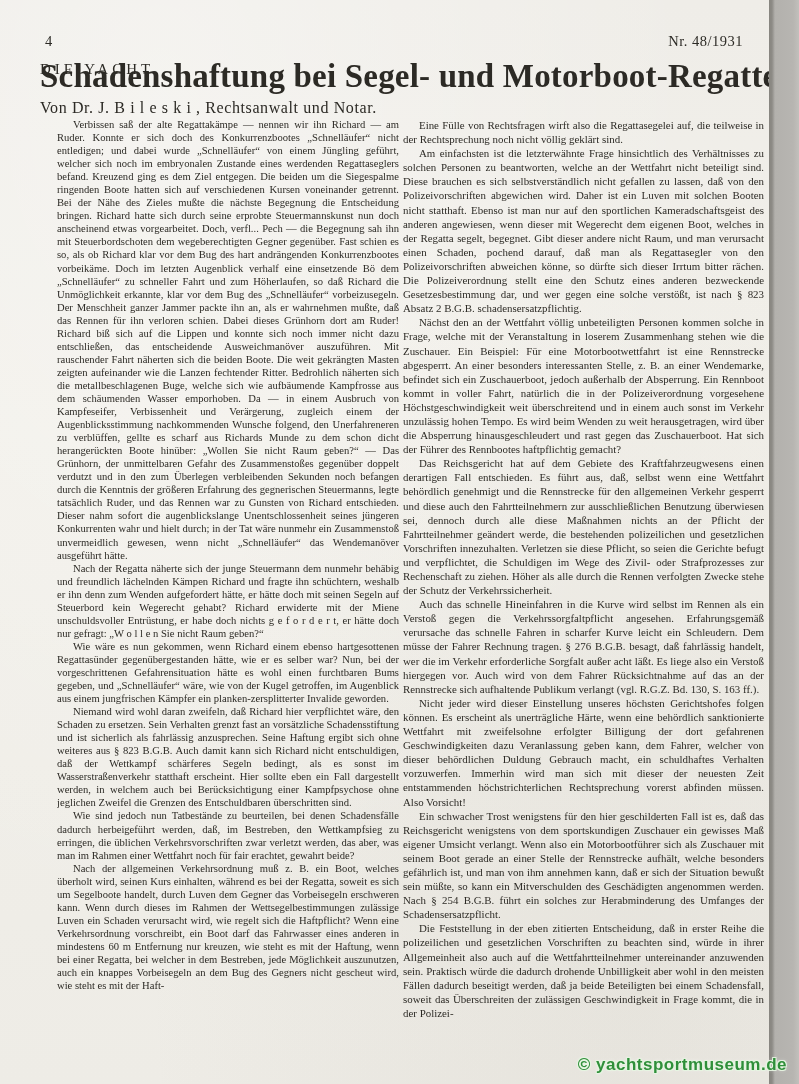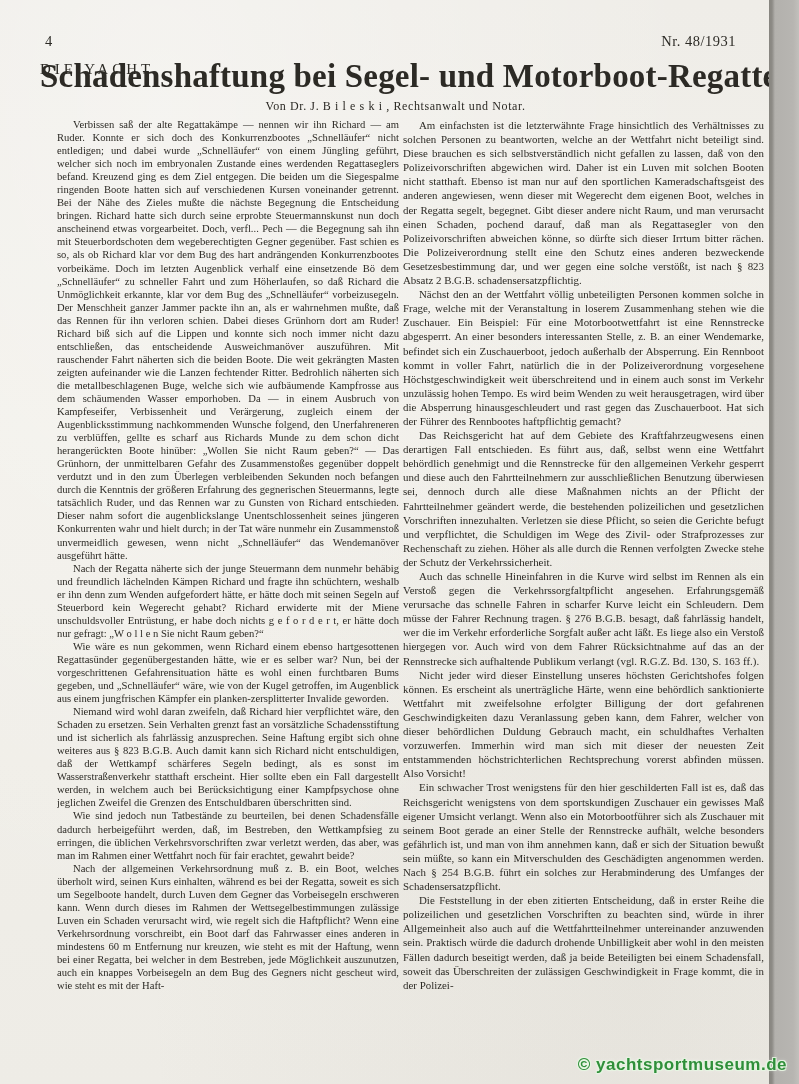--- a/index.html
+++ b/index.html
@@ -29,35 +29,35 @@
     height: 20px;
     font-size: 14.5px;
   }
   .page-number { position: absolute; left: 5px; top: 0; }
   .journal-title {
     position: absolute; left: 0; right: 0; top: 0;
     letter-spacing: 4px;
     font-size: 15px;
     margin-top: 28px;
   }
-  .issue-number { position: absolute; right: 15px; top: 0; letter-spacing: 0.5px; }
+  .issue-number { position: absolute; right: 8px; top: 0; letter-spacing: 0.5px; }
   .article-title {
     position: absolute;
     top: 58px; left: 40px; right: 48px;
     text-align: center;
     font-size: 33px;
     font-weight: bold;
     letter-spacing: 0.2px;
     white-space: nowrap;
   }
   .article-byline {
     position: absolute;
     top: 99px; left: 40px; right: 48px;
-    text-align: center;
-    font-size: 12px;
+    text-align: left;
+    font-size: 16px;
     letter-spacing: 0.6px;
   }
   .col {
     position: absolute;
     top: 118px;
     height: 954px;
     overflow: hidden;
     text-align: justify;
   }
   .col p { margin: 0; text-indent: 16px; }
@@ -99,20 +99,21 @@
   <div class="col col-left">
     <p>Verbissen saß der alte Regattakämpe — nennen wir ihn Richard — am Ruder. Konnte er sich doch des Konkurrenzbootes „Schnelläufer“ nicht entledigen; und dabei wurde „Schnelläufer“ von einem Jüngling geführt, welcher sich noch im embryonalen Zustande eines werdenden Regattaseglers befand. Kreuzend ging es dem Ziel entgegen. Die beiden um die Siegespalme ringenden Boote hatten sich auf verschiedenen Kursen voneinander getrennt. Bei der Nähe des Zieles mußte die nächste Begegnung die Entscheidung bringen. Richard hatte sich durch seine erprobte Steuermannskunst nun doch anscheinend etwas vorgearbeitet. Doch, verfl... Pech — die Begegnung sah ihn mit Steuerbordschoten dem wegeberechtigten Gegner gegenüber. Fast schien es so, als ob Richard klar vor dem Bug des hart andrängenden Konkurrenzbootes vorbeikäme. Doch im letzten Augenblick verhalf eine einsetzende Bö dem „Schnelläufer“ zu schneller Fahrt und zum Höherlaufen, so daß Richard die Unmöglichkeit erkannte, klar vor dem Bug des „Schnelläufer“ vorbeizusegeln. Der Menschheit ganzer Jammer packte ihn an, als er wahrnehmen mußte, daß das Rennen für ihn verloren schien. Dabei dieses Grünhorn dort am Ruder! Richard biß sich auf die Lippen und konnte sich noch immer nicht dazu entschließen, das entscheidende Ausweichmanöver auszuführen. Mit rauschender Fahrt näherten sich die beiden Boote. Die weit gekrängten Masten zeigten aufeinander wie die Lanzen fechtender Ritter. Bedrohlich näherten sich die metallbeschlagenen Buge, welche sich wie aufbäumende Kampfrosse aus dem schäumenden Wasser emporhoben. Da — in einem Ausbruch von Kampfeseifer, Verbissenheit und Verärgerung, zugleich einem der Augenblicksstimmung nachkommenden Wunsche folgend, den Unerfahreneren zu verblüffen, gellte es scharf aus Richards Munde zu dem schon dicht herangerückten Boote hinüber: „Wollen Sie nicht Raum geben?“ — Das Grünhorn, der unmittelbaren Gefahr des Zusammenstoßes gegenüber doppelt verdutzt und in den zum Überlegen verbleibenden Sekunden noch befangen durch die Kenntnis der größeren Erfahrung des gegnerischen Steuermanns, legte tatsächlich Ruder, und das Rennen war zu Gunsten von Richard entschieden. Dieser nahm sofort die augenblickslange Unentschlossenheit seines jüngeren Konkurrenten wahr und hielt durch; in der Tat wäre nunmehr ein Zusammenstoß unvermeidlich gewesen, wenn nicht „Schnelläufer“ das Wendemanöver ausgeführt hätte.</p>
     <p>Nach der Regatta näherte sich der junge Steuermann dem nunmehr behäbig und freundlich lächelnden Kämpen Richard und fragte ihn schüchtern, weshalb er ihn denn zum Wenden aufgefordert hätte, er hätte doch mit seinen Segeln auf Steuerbord kein Wegerecht gehabt? Richard erwiderte mit der Miene unschuldsvoller Entrüstung, er habe doch nichts g e f o r d e r t, er hätte doch nur gefragt: „W o l l e n Sie nicht Raum geben?“</p>
     <p>Wie wäre es nun gekommen, wenn Richard einem ebenso hartgesottenen Regattasünder gegenübergestanden hätte, wie er es selber war? Nun, bei der vorgeschrittenen Gefahrensituation hätte es wohl einen furchtbaren Bums gegeben, und „Schnelläufer“ wäre, wie von der Kugel getroffen, im Augenblick aus einem jungfrischen Kämpfer ein planken-zersplitterter Invalide geworden.</p>
     <p>Niemand wird wohl daran zweifeln, daß Richard hier verpflichtet wäre, den Schaden zu ersetzen. Sein Verhalten grenzt fast an vorsätzliche Schadensstiftung und ist sicherlich als fahrlässig anzusprechen. Seine Haftung ergibt sich ohne weiteres aus § 823 B.G.B. Auch damit kann sich Richard nicht entschuldigen, daß der Wettkampf schärferes Segeln bedingt, als es sonst im Wasserstraßenverkehr statthaft erscheint. Hier sollte eben ein Fall dargestellt werden, in welchem auch bei Berücksichtigung einer Kampfpsychose ohne jeglichen Zweifel die Grenzen des Entschuldbaren überschritten sind.</p>
     <p>Wie sind jedoch nun Tatbestände zu beurteilen, bei denen Schadensfälle dadurch herbeigeführt werden, daß, im Bestreben, den Wettkampfsieg zu erringen, die üblichen Verkehrsvorschriften zwar verletzt werden, das aber, was man im Rahmen einer Wettfahrt noch für fair erachtet, gewahrt beide?</p>
     <p>Nach der allgemeinen Verkehrsordnung muß z. B. ein Boot, welches überholt wird, seinen Kurs einhalten, während es bei der Regatta, soweit es sich um Segelboote handelt, durch Luven dem Gegner das Vorbeisegeln erschweren kann. Wenn durch dieses im Rahmen der Wettsegelbestimmungen zulässige Luven ein Schaden verursacht wird, wie regelt sich die Haftpflicht? Wenn eine Verkehrsordnung vorschreibt, ein Boot darf das Fahrwasser eines anderen in mindestens 60 m Entfernung nur kreuzen, wie steht es mit der Haftung, wenn bei einer Regatta, bei welcher in dem Bestreben, jede Möglichkeit auszunutzen, auch ein knappes Vorbeisegeln an dem Bug des Gegners nicht gescheut wird, wie steht es mit der Haft-</p>
   </div>
 
   <div class="col col-right">
+    <p>Eine Fülle von Rechtsfragen wirft also die Regattasegelei auf, die teilweise in der Rechtsprechung noch nicht völlig geklärt sind.</p>
     <p>Am einfachsten ist die letzterwähnte Frage hinsichtlich des Verhältnisses zu solchen Personen zu beantworten, welche an der Wettfahrt nicht beteiligt sind. Diese brauchen es sich selbstverständlich nicht gefallen zu lassen, daß von den Polizeivorschriften abgewichen wird. Daher ist ein Luven mit solchen Booten nicht statthaft. Ebenso ist man nur auf den sportlichen Kameradschaftsgeist des anderen angewiesen, wenn dieser mit Wegerecht dem eigenen Boot, welches in der Regatta segelt, begegnet. Gibt dieser andere nicht Raum, und man verursacht einen Schaden, pochend darauf, daß man als Regattasegler von den Polizeivorschriften abweichen könne, so dürfte sich dieser Irrtum bitter rächen. Die Polizeiverordnung stellt eine den Schutz eines anderen bezweckende Gesetzesbestimmung dar, und wer gegen eine solche verstößt, ist nach § 823 Absatz 2 B.G.B. schadensersatzpflichtig.</p>
     <p>Nächst den an der Wettfahrt völlig unbeteiligten Personen kommen solche in Frage, welche mit der Veranstaltung in loserem Zusammenhang stehen wie die Zuschauer. Ein Beispiel: Für eine Motorbootwettfahrt ist eine Rennstrecke abgesperrt. An einer besonders interessanten Stelle, z. B. an einer Wendemarke, befindet sich ein Zuschauerboot, jedoch außerhalb der Absperrung. Ein Rennboot kommt in voller Fahrt, natürlich die in der Polizeiverordnung vorgesehene Höchstgeschwindigkeit weit überschreitend und in einem auch sonst im Verkehr unzulässig hohen Tempo. Es wird beim Wenden zu weit herausgetragen, wird über die Absperrung hinausgeschleudert und rast gegen das Zuschauerboot. Hat sich der Führer des Rennbootes haftpflichtig gemacht?</p>
     <p>Das Reichsgericht hat auf dem Gebiete des Kraftfahrzeugwesens einen derartigen Fall entschieden. Es führt aus, daß, selbst wenn eine Wettfahrt behördlich genehmigt und die Rennstrecke für den allgemeinen Verkehr gesperrt und diese auch den Fahrtteilnehmern zur ausschließlichen Benutzung überwiesen sei, dennoch durch alle diese Maßnahmen nichts an der Pflicht der Fahrtteilnehmer geändert werde, die bestehenden polizeilichen und gesetzlichen Vorschriften innezuhalten. Verletzen sie diese Pflicht, so seien die Gerichte befugt und verpflichtet, die Schuldigen im Wege des Zivil- oder Strafprozesses zur Rechenschaft zu ziehen. Höher als alle durch die Rennen verfolgten Zwecke stehe der Schutz der Verkehrssicherheit.</p>
     <p>Auch das schnelle Hineinfahren in die Kurve wird selbst im Rennen als ein Verstoß gegen die Verkehrssorgfaltpflicht angesehen. Erfahrungsgemäß verursache das schnelle Fahren in scharfer Kurve leicht ein Schleudern. Dem müsse der Fahrer Rechnung tragen. § 276 B.G.B. besagt, daß fahrlässig handelt, wer die im Verkehr erforderliche Sorgfalt außer acht läßt. Es liege also ein Verstoß hiergegen vor. Auch wird von dem Fahrer Rücksichtnahme auf das an der Rennstrecke sich aufhaltende Publikum verlangt (vgl. R.G.Z. Bd. 130, S. 163 ff.).</p>
     <p>Nicht jeder wird dieser Einstellung unseres höchsten Gerichtshofes folgen können. Es erscheint als unerträgliche Härte, wenn eine behördlich sanktionierte Wettfahrt mit zweifelsohne erfolgter Billigung der dort gefahrenen Geschwindigkeiten dazu Veranlassung geben kann, dem Fahrer, welcher von dieser behördlichen Duldung Gebrauch macht, ein schuldhaftes Verhalten vorzuwerfen. Immerhin wird man sich mit dieser der neuesten Zeit entstammenden höchstrichterlichen Rechtsprechung vorerst abfinden müssen.  Also Vorsicht!</p>
     <p>Ein schwacher Trost wenigstens für den hier geschilderten Fall ist es, daß das Reichsgericht wenigstens von dem sportskundigen Zuschauer ein gewisses Maß eigener Umsicht verlangt. Wenn also ein Motorbootführer sich als Zuschauer mit seinem Boot gerade an einer Stelle der Rennstrecke aufhält, welche besonders gefährlich ist, und man von ihm annehmen kann, daß er sich der Situation bewußt sein müßte, so kann ein Mitverschulden des Geschädigten angenommen werden. Nach § 254 B.G.B. führt ein solches zur Herabminderung des Umfanges der Schadensersatzpflicht.</p>
     <p>Die Feststellung in der eben zitierten Entscheidung, daß in erster Reihe die polizeilichen und gesetzlichen Vorschriften zu beachten sind, würde in ihrer Allgemeinheit also auch auf die Wettfahrtteilnehmer untereinander anzuwenden sein. Praktisch würde die dadurch drohende Unbilligkeit aber wohl in den meisten Fällen dadurch beseitigt werden, daß ja beide Beteiligten bei einem Schadensfall, soweit das Überschreiten der zulässigen Geschwindigkeit in Frage kommt, die in der Polizei-</p>
   </div>
 
   <div class="scan-edge"></div>

